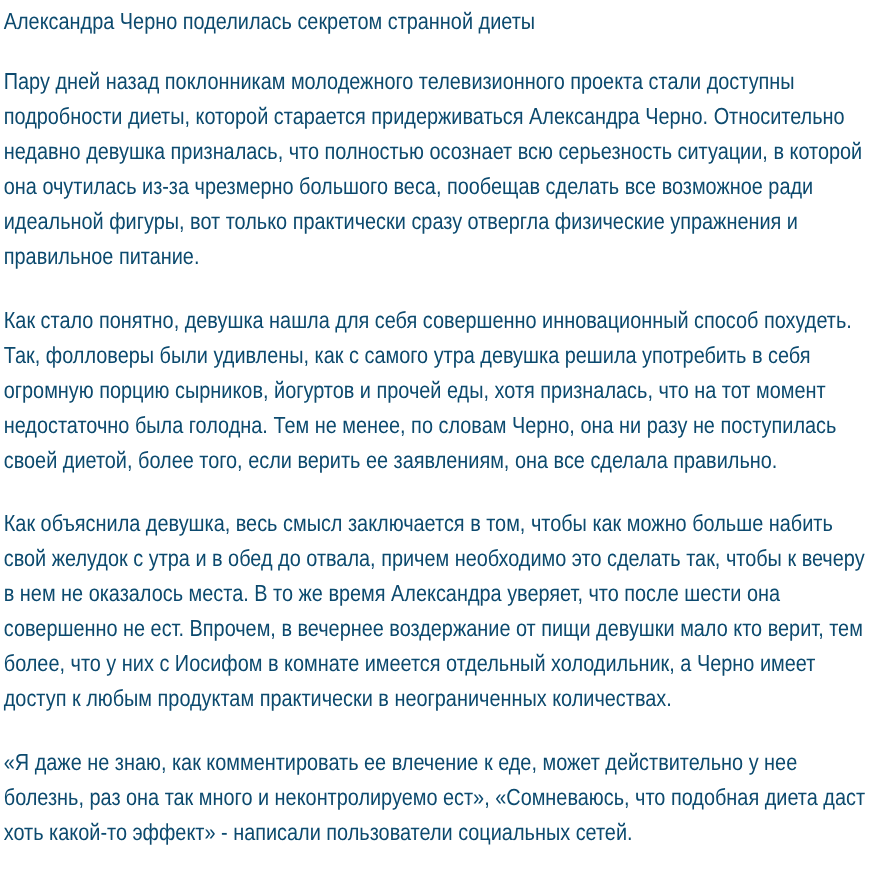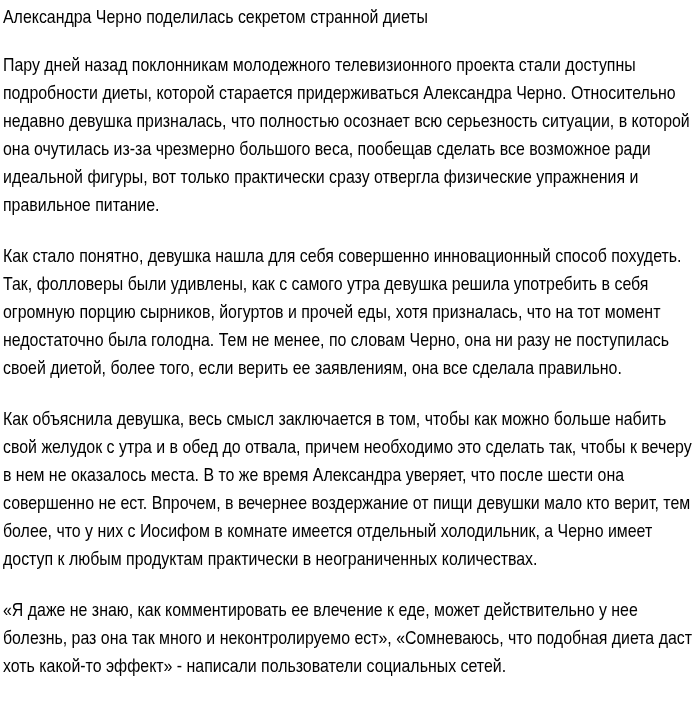--- a/index.html
+++ b/index.html
@@ -1,19 +1,19 @@
 <!DOCTYPE html>
 <html><head>
 <meta charset="utf-8">
 <style>
   html, body { margin: 0; padding: 0; background: #ffffff; }
   body { width: 699px; height: 705px; overflow: hidden; position: relative; }
   .article {
     position: absolute; left: 3px; top: 0; width: 690px;
-    color: #000000;
+    color: #0c4a6e;
     font-family: "Liberation Sans", sans-serif;
     font-size: 18.5px;
     line-height: 28px;
   }
   .cond { display: block; transform: scaleX(0.86); transform-origin: left top; width: 802px; }
   .title { margin: 0; padding-top: 3px; font-weight: normal; font-size: 18.5px; line-height: 28px; }
   .para { margin: 0; }
   .p1 { margin-top: 20px; }
   .gap { margin-top: 23px; }
 </style>

